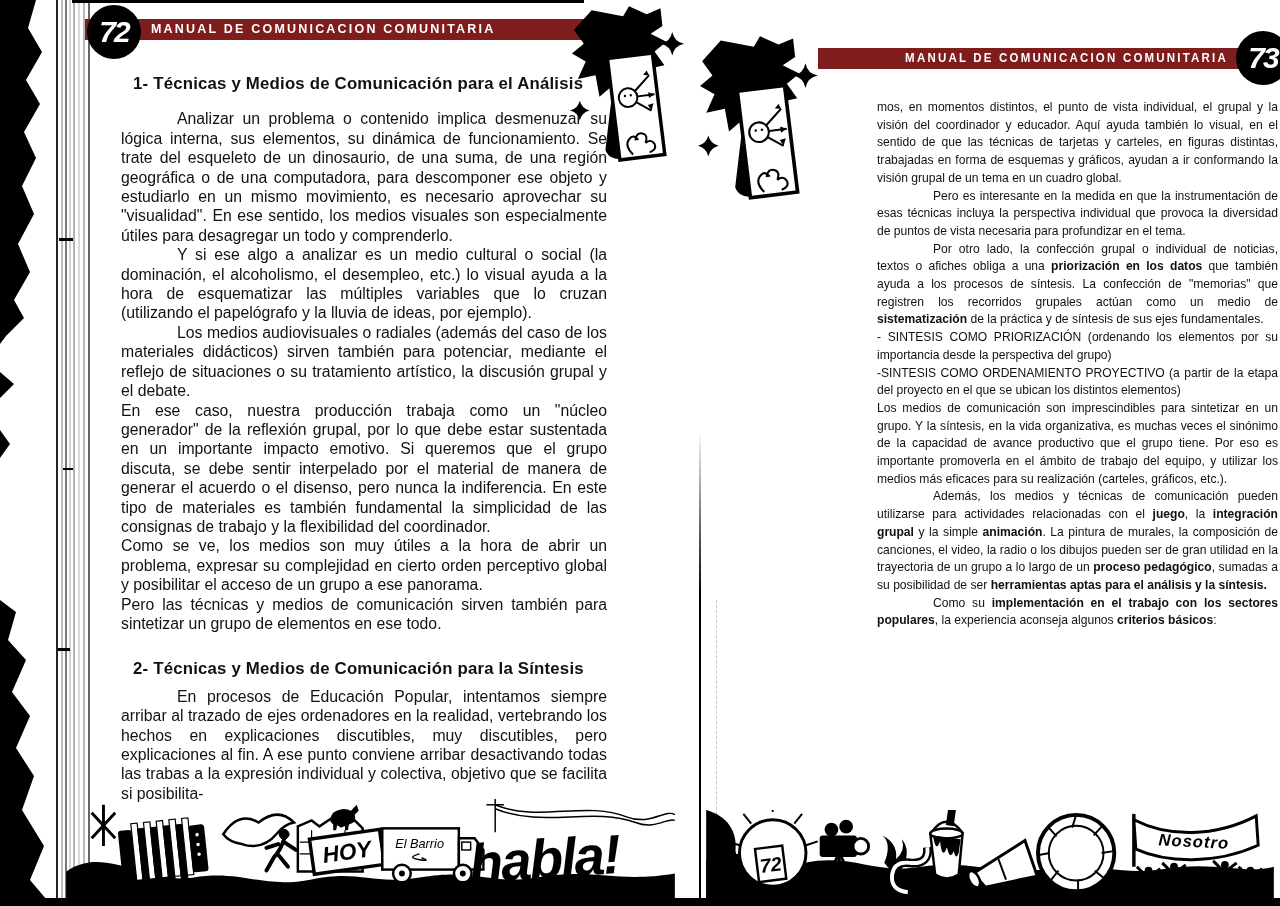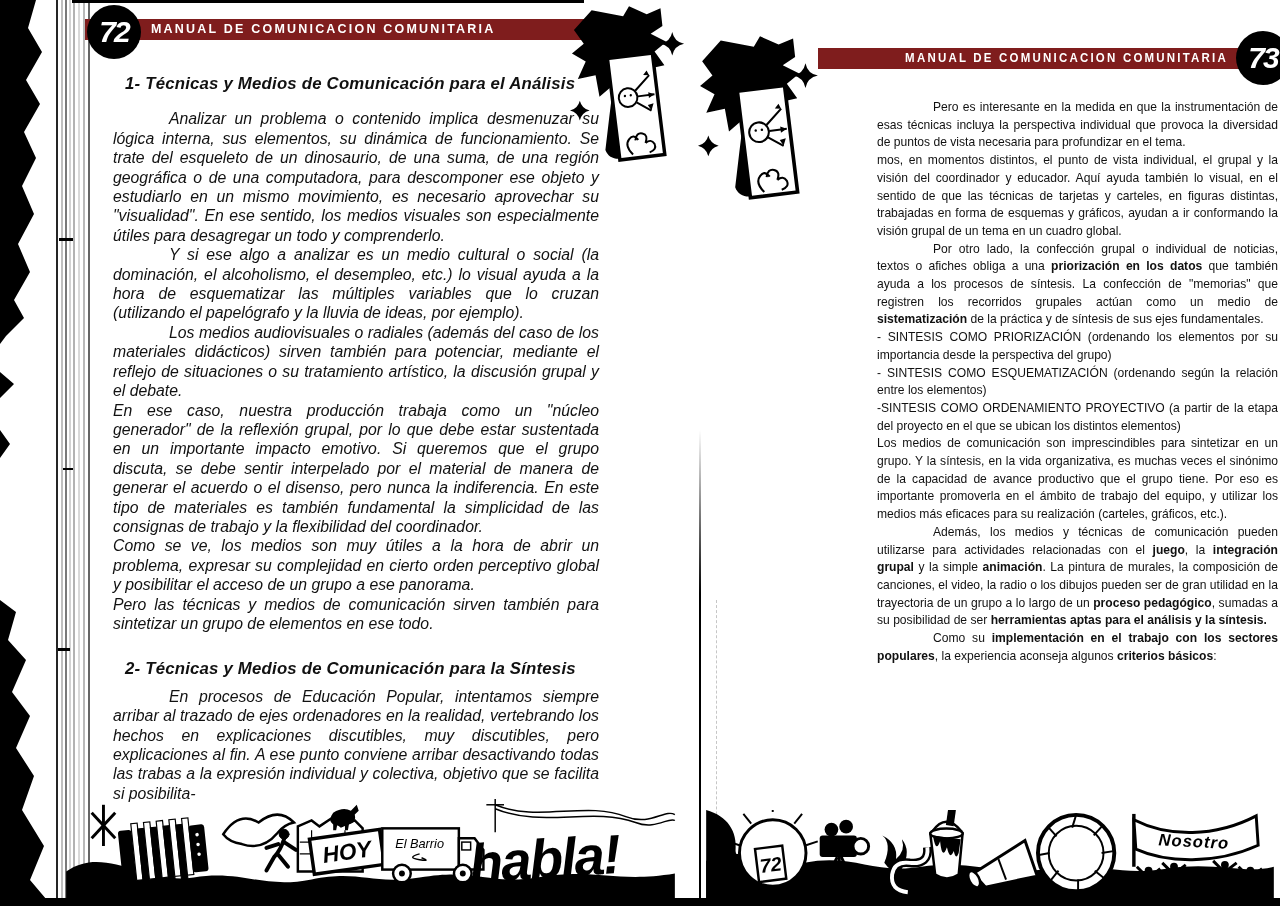--- a/index.html
+++ b/index.html
@@ -10,21 +10,21 @@
   .hbar-title{color:#fff;font-weight:bold;font-size:12.5px;letter-spacing:2.2px;
         line-height:21px;white-space:nowrap;transform:scaleY(1.08);}
   .pagenum-circle{position:absolute;width:54px;height:54px;border-radius:50%;background:#000;
         color:#fff;font-weight:bold;font-style:italic;font-size:30px;display:flex;
         align-items:center;justify-content:center;letter-spacing:-2px;}
   
   .col{position:absolute;}
   .col .para{margin:0;text-align:justify;}
   .col .ind{text-indent:56px;}
   .b{font-weight:bold;}
-  #left-col{left:113px;top:74px;width:486px;font-size:15.8px;line-height:19.4px;font-style:italic;}
+  #left-col{left:121px;top:74px;width:486px;font-size:15.8px;line-height:19.4px;}
   #left-col h1,#left-col h2{font-size:16.8px;font-weight:bold;margin:0 0 16px 12px;
         letter-spacing:0.2px;white-space:nowrap;}
   #left-col h2{margin:26px 0 8px 12px;}
   #right-col{left:877px;top:99px;width:401px;font-size:12.1px;line-height:17.7px;}
   
   .black-strip-bottom{position:absolute;left:0;top:898px;width:1280px;height:8px;background:#000;}
   .black-line-top{position:absolute;left:72px;top:0;width:512px;height:3px;background:#000;}
   .seam{position:absolute;left:699px;top:430px;width:2px;height:468px;
         background:linear-gradient(#0000,#000 35%,#000);}
   .gutter-dots{position:absolute;left:716px;top:600px;height:290px;width:0;
@@ -182,25 +182,24 @@
     <div class="hbar-title" style="text-align:right;padding-right:52px;font-size:11.5px;">MANUAL DE COMUNICACION COMUNITARIA</div>
   </div>
   <div class="pagenum-circle" style="left:1236px;top:31px;">73</div>
 
   <svg style="position:absolute;left:698px;top:36px" width="124" height="166" viewBox="0 0 120 160">
     <use href="#motif"></use>
   </svg>
 
   <div class="col" id="right-col">
     <div>
+        <p class="para"><span>mos, en momentos distintos, el punto de vista individual, el grupal y la visión del coordinador y educador. Aquí ayuda también lo visual, en el sentido de que las técnicas de tarjetas y carteles, en figuras distintas, trabajadas en forma de esquemas y gráficos, ayudan a ir conformando la visión grupal de un tema en un cuadro global.</span></p>
         <p class="para ind"><span>Pero es interesante en la medida en que la instrumentación de esas técnicas incluya la perspectiva individual que provoca la diversidad de puntos de vista necesaria para profundizar en el tema.</span></p>
-        <p class="para"><span>mos, en momentos distintos, el punto de vista individual, el grupal y la visión del coordinador y educador. Aquí ayuda también lo visual, en el sentido de que las técnicas de tarjetas y carteles, en figuras distintas, trabajadas en forma de esquemas y gráficos, ayudan a ir conformando la visión grupal de un tema en un cuadro global.</span></p>
         <p class="para ind"><span>Por otro lado, la confección grupal o individual de noticias, textos o afiches obliga a una </span><span class="b">priorización en los datos</span><span> que también ayuda a los procesos de síntesis. La confección de "memorias" que registren los recorridos grupales actúan como un medio de </span><span class="b">sistematización</span><span> de la práctica y de síntesis de sus ejes fundamentales.</span></p>
         <p class="para"><span>- SINTESIS COMO PRIORIZACIÓN (ordenando los elementos por su importancia desde la perspectiva del grupo)</span></p>
-        <p class="para"><span>- SINTESIS COMO ESQUEMATIZACIÓN (ordenando según la relación entre los elementos)</span></p>
         <p class="para"><span>-SINTESIS COMO ORDENAMIENTO PROYECTIVO (a partir de la etapa del proyecto en el que se ubican los distintos elementos)</span></p>
         <p class="para"><span>Los medios de comunicación son imprescindibles para sintetizar en un grupo. Y la síntesis, en la vida organizativa, es muchas veces el sinónimo de la capacidad de avance productivo que el grupo tiene. Por eso es importante promoverla en el ámbito de trabajo del equipo, y utilizar los medios más eficaces para su realización (carteles, gráficos, etc.).</span></p>
         <p class="para ind"><span>Además, los medios y técnicas de comunicación pueden utilizarse para actividades relacionadas con el </span><span class="b">juego</span><span>, la </span><span class="b">integración grupal</span><span> y la simple </span><span class="b">animación</span><span>. La pintura de murales, la composición de canciones, el video, la radio o los dibujos pueden ser de gran utilidad en la trayectoria de un grupo a lo largo de un </span><span class="b">proceso pedagógico</span><span>, sumadas a su posibilidad de ser </span><span class="b">herramientas aptas para el análisis y la síntesis.</span></p>
         <p class="para ind"><span>Como su </span><span class="b">implementación en el trabajo con los sectores populares</span><span>, la experiencia aconseja algunos </span><span class="b">criterios básicos</span><span>:</span></p>
       </div>
   </div>
 
   <svg style="position:absolute;left:700px;top:810px" width="580" height="92" viewBox="0 0 580 94">
     <path d="M0,52 C30,30 60,62 100,54 C150,44 170,66 220,58 C270,50 300,68 350,60 C400,52 420,68 470,60 C520,52 550,66 580,58 L580,94 L0,94 Z" fill="#000"></path>
     <path d="M0,0 C22,6 32,22 30,42 L40,94 L0,94 Z" fill="#000"></path>

